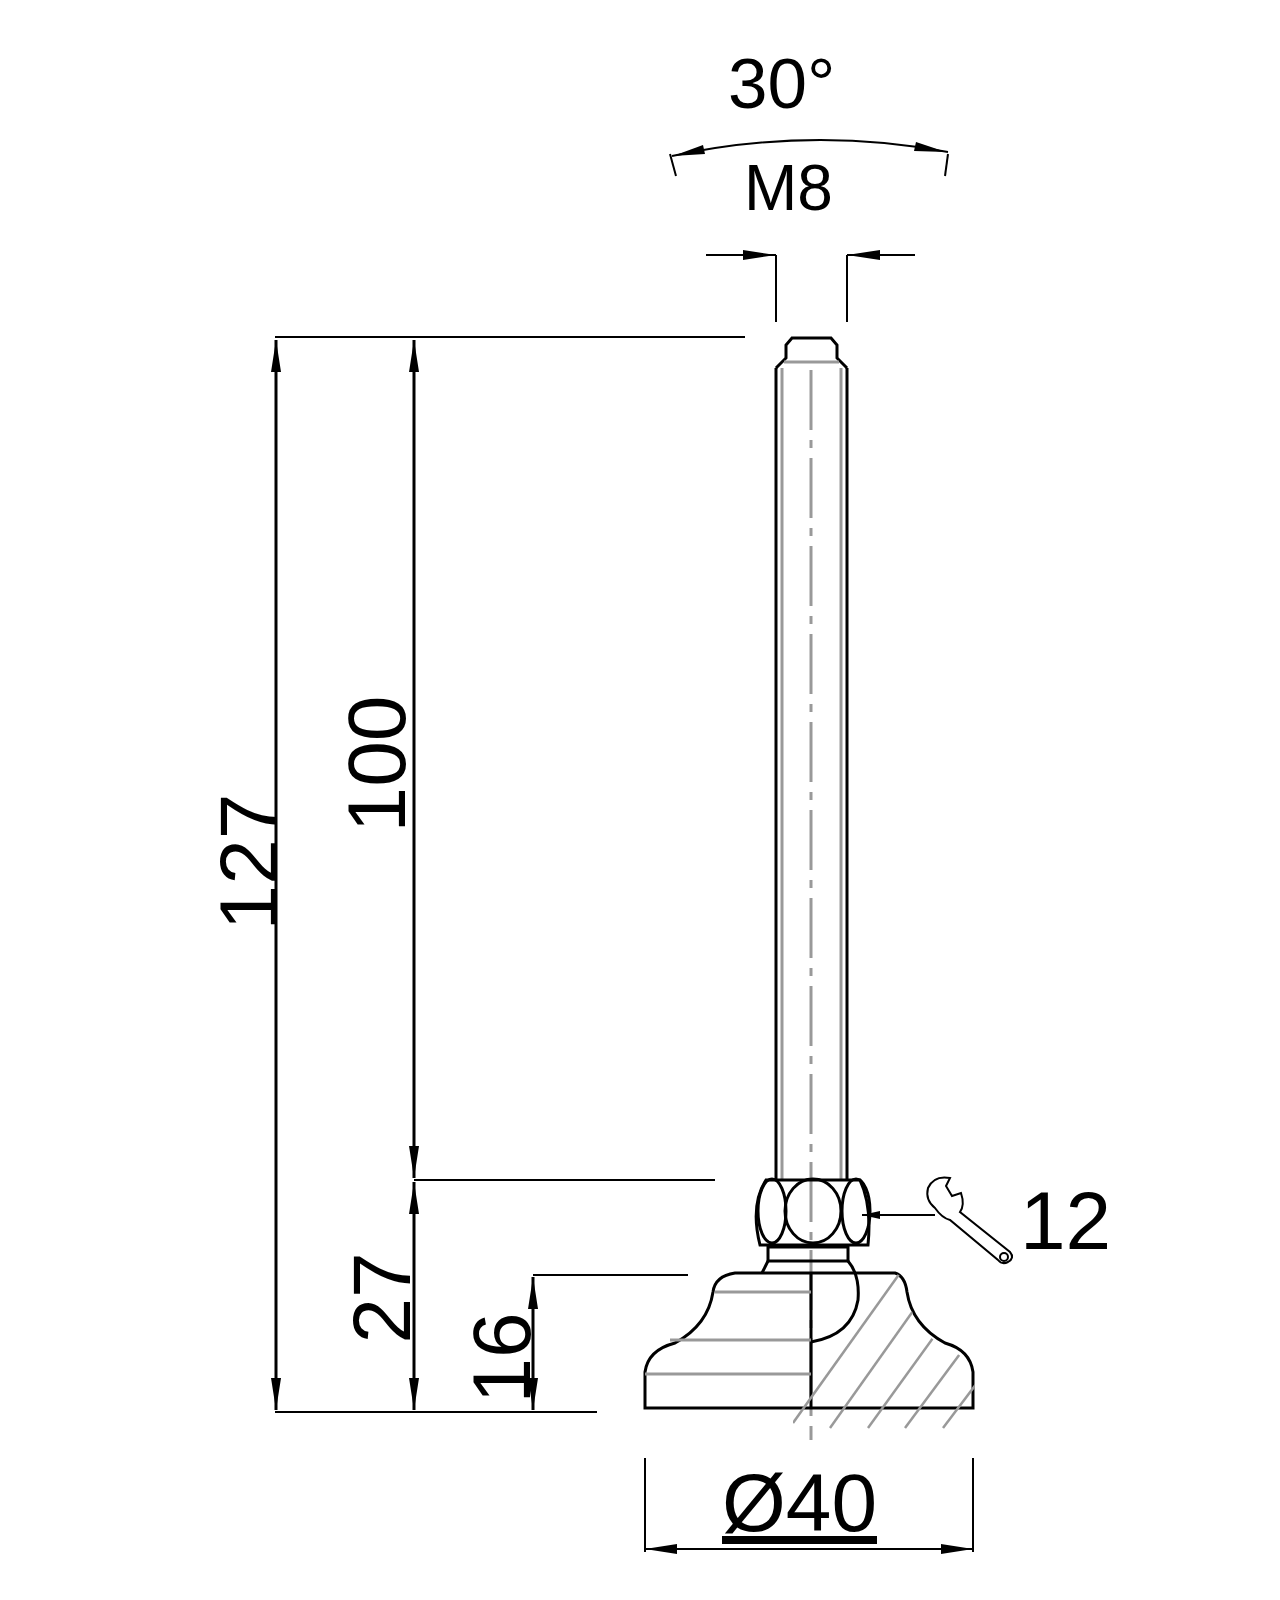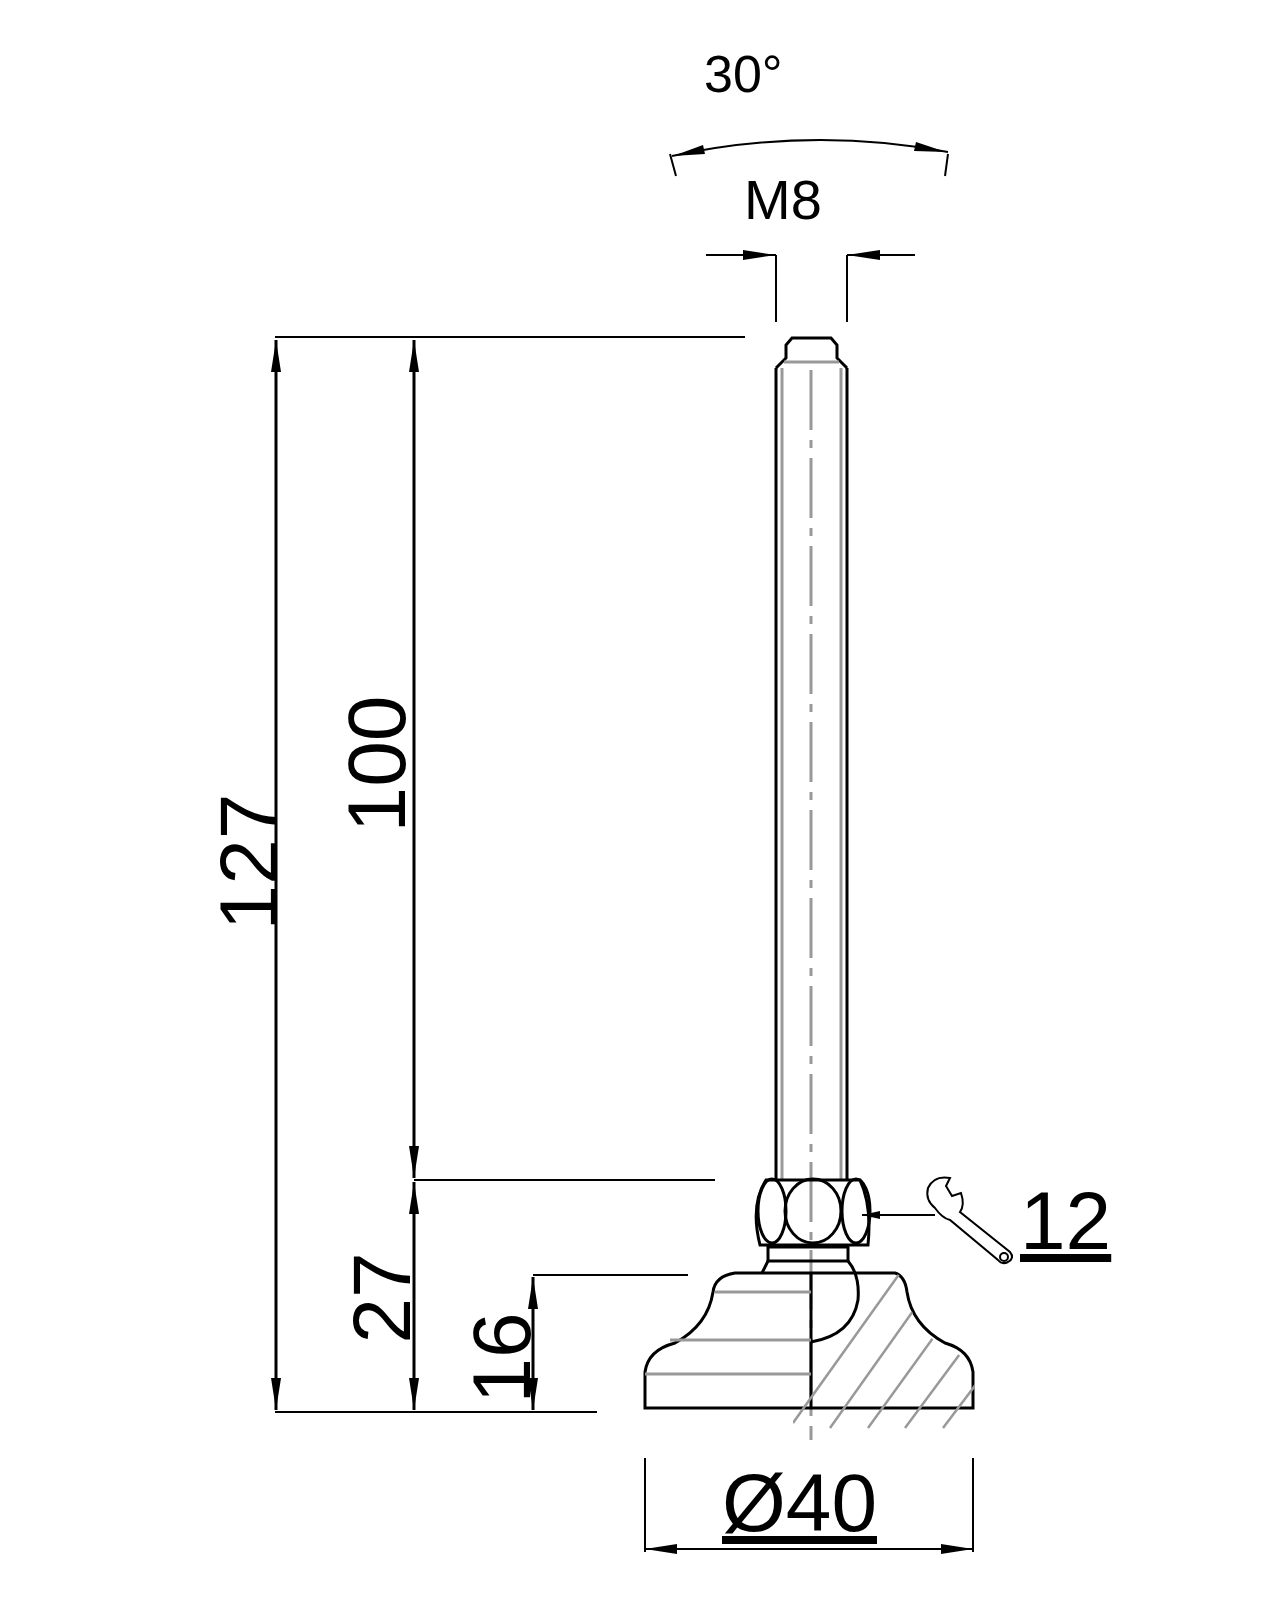--- a/index.html
+++ b/index.html
@@ -118,22 +118,22 @@
 
   <g>
     <line class="thin" x1="645" y1="1458" x2="645" y2="1552"></line>
     <line class="thin" x1="973" y1="1458" x2="973" y2="1552"></line>
     <line class="thin" x1="645" y1="1549" x2="973" y2="1549"></line>
     <polygon class="arrow" points="645,1549 677,1544 677,1554"></polygon>
     <polygon class="arrow" points="973,1549 941,1544 941,1554"></polygon>
   </g>
 </svg>
 
-<div class="lbl" style="left:704px; top:48px; font-size:52px;">30°</div>
-<div class="lbl" style="left:744px; top:172px; font-size:56px;">M8</div>
+<div class="lbl" style="left:728px; top:48px; font-size:71px;">30°</div>
+<div class="lbl" style="left:744px; top:156px; font-size:64px;">M8</div>
 
 <div class="lbl vert" style="left:168px; top:822px; width:160px; height:80px; font-size:82px; text-align:center;">127</div>
 <div class="lbl vert" style="left:296px; top:724px; width:160px; height:80px; font-size:82px; text-align:center;">100</div>
 <div class="lbl vert" style="left:326px; top:1258px; width:110px; height:80px; font-size:82px; text-align:center;">27</div>
 <div class="lbl vert" style="left:446px; top:1318px; width:110px; height:80px; font-size:82px; text-align:center;">16</div>
 
-<div class="lbl" style="left:1020px; top:1180px; font-size:82px;text-decoration:underline;">12</div>
+<div class="lbl" style="left:1020px; top:1180px; font-size:82px;">12</div>
 <div class="lbl" style="left:722px; top:1462px; font-size:82px;text-decoration:underline;">Ø40</div>
 
 </body></html>

